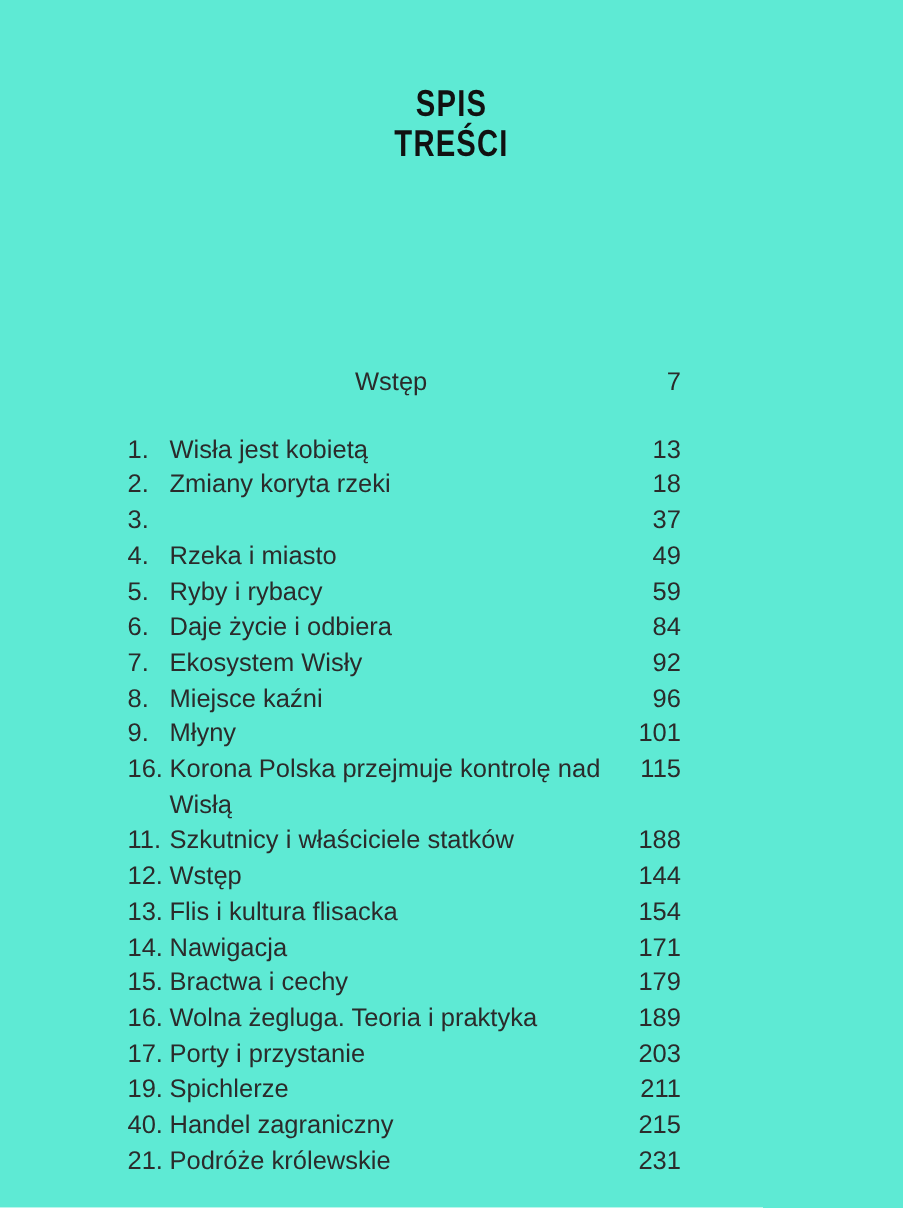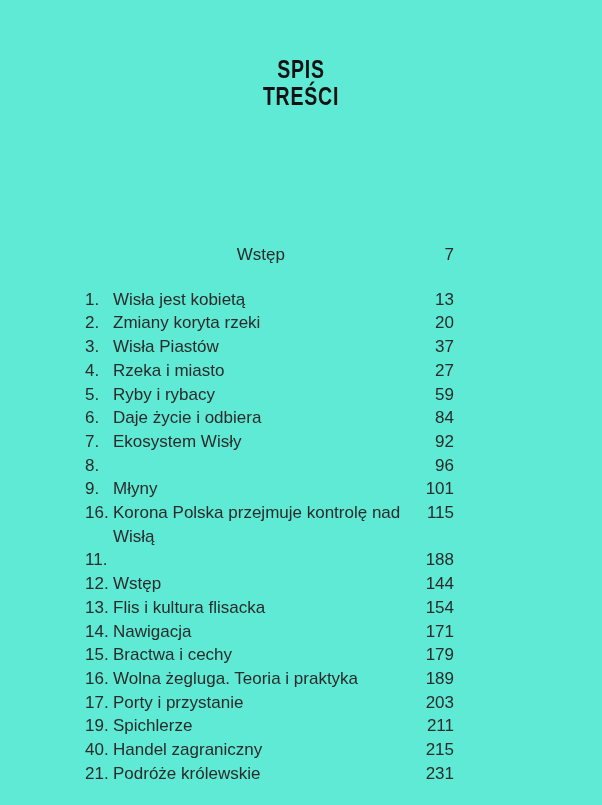--- a/index.html
+++ b/index.html
@@ -79,33 +79,32 @@
     <div>
   <div class="toc-row">
     <span class="entry-num">1.</span>
     <span class="entry-title">Wisła jest kobietą</span>
     <span class="entry-page">13</span>
   </div>
 
   <div class="toc-row">
     <span class="entry-num">2.</span>
     <span class="entry-title">Zmiany koryta rzeki</span>
-    <span class="entry-page">20</span>
+    <span class="entry-page">18</span>
   </div>
 
   <div class="toc-row">
     <span class="entry-num">3.</span>
-    <span class="entry-title">Wisła Piastów</span>
     <span class="entry-page">37</span>
   </div>
 
   <div class="toc-row">
     <span class="entry-num">4.</span>
     <span class="entry-title">Rzeka i miasto</span>
-    <span class="entry-page">27</span>
+    <span class="entry-page">49</span>
   </div>
 
   <div class="toc-row">
     <span class="entry-num">5.</span>
     <span class="entry-title">Ryby i rybacy</span>
     <span class="entry-page">59</span>
   </div>
 
   <div class="toc-row">
     <span class="entry-num">6.</span>
@@ -114,37 +113,39 @@
   </div>
 
   <div class="toc-row">
     <span class="entry-num">7.</span>
     <span class="entry-title">Ekosystem Wisły</span>
     <span class="entry-page">92</span>
   </div>
 
   <div class="toc-row">
     <span class="entry-num">8.</span>
+    <span class="entry-title">Miejsce kaźni</span>
     <span class="entry-page">96</span>
   </div>
 
   <div class="toc-row">
     <span class="entry-num">9.</span>
     <span class="entry-title">Młyny</span>
     <span class="entry-page">101</span>
   </div>
 
   <div class="toc-row">
     <span class="entry-num">16.</span>
     <span class="entry-title">Korona Polska przejmuje kontrolę nad Wisłą</span>
     <span class="entry-page">115</span>
   </div>
 
   <div class="toc-row">
     <span class="entry-num">11.</span>
+    <span class="entry-title">Szkutnicy i właściciele statków</span>
     <span class="entry-page">188</span>
   </div>
 
   <div class="toc-row">
     <span class="entry-num">12.</span>
     <span class="entry-title">Wstęp</span>
     <span class="entry-page">144</span>
   </div>
 
   <div class="toc-row">

